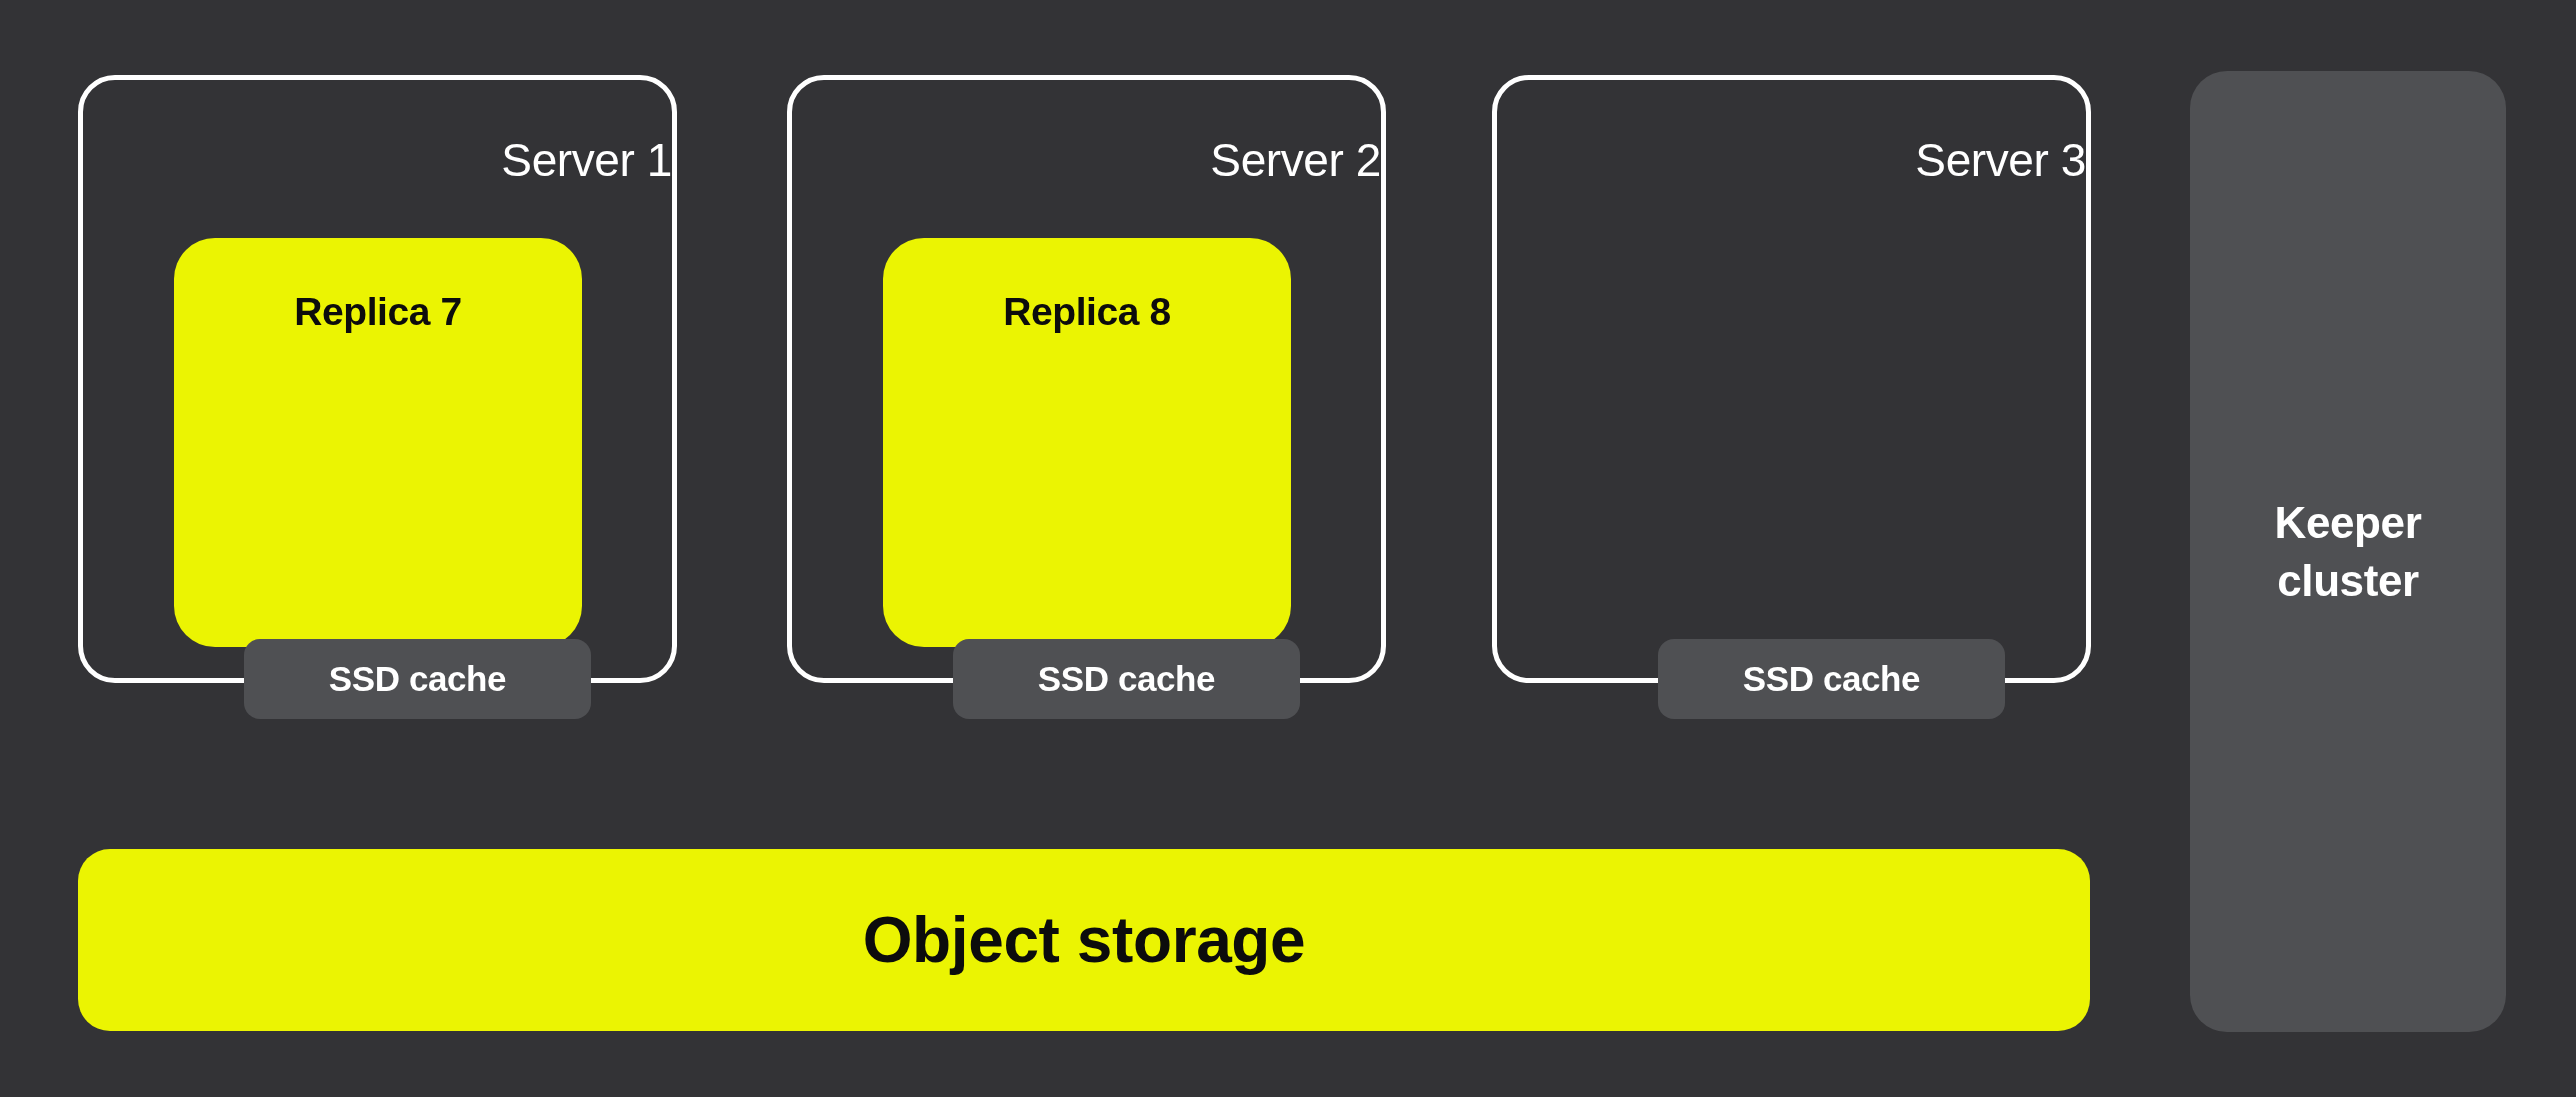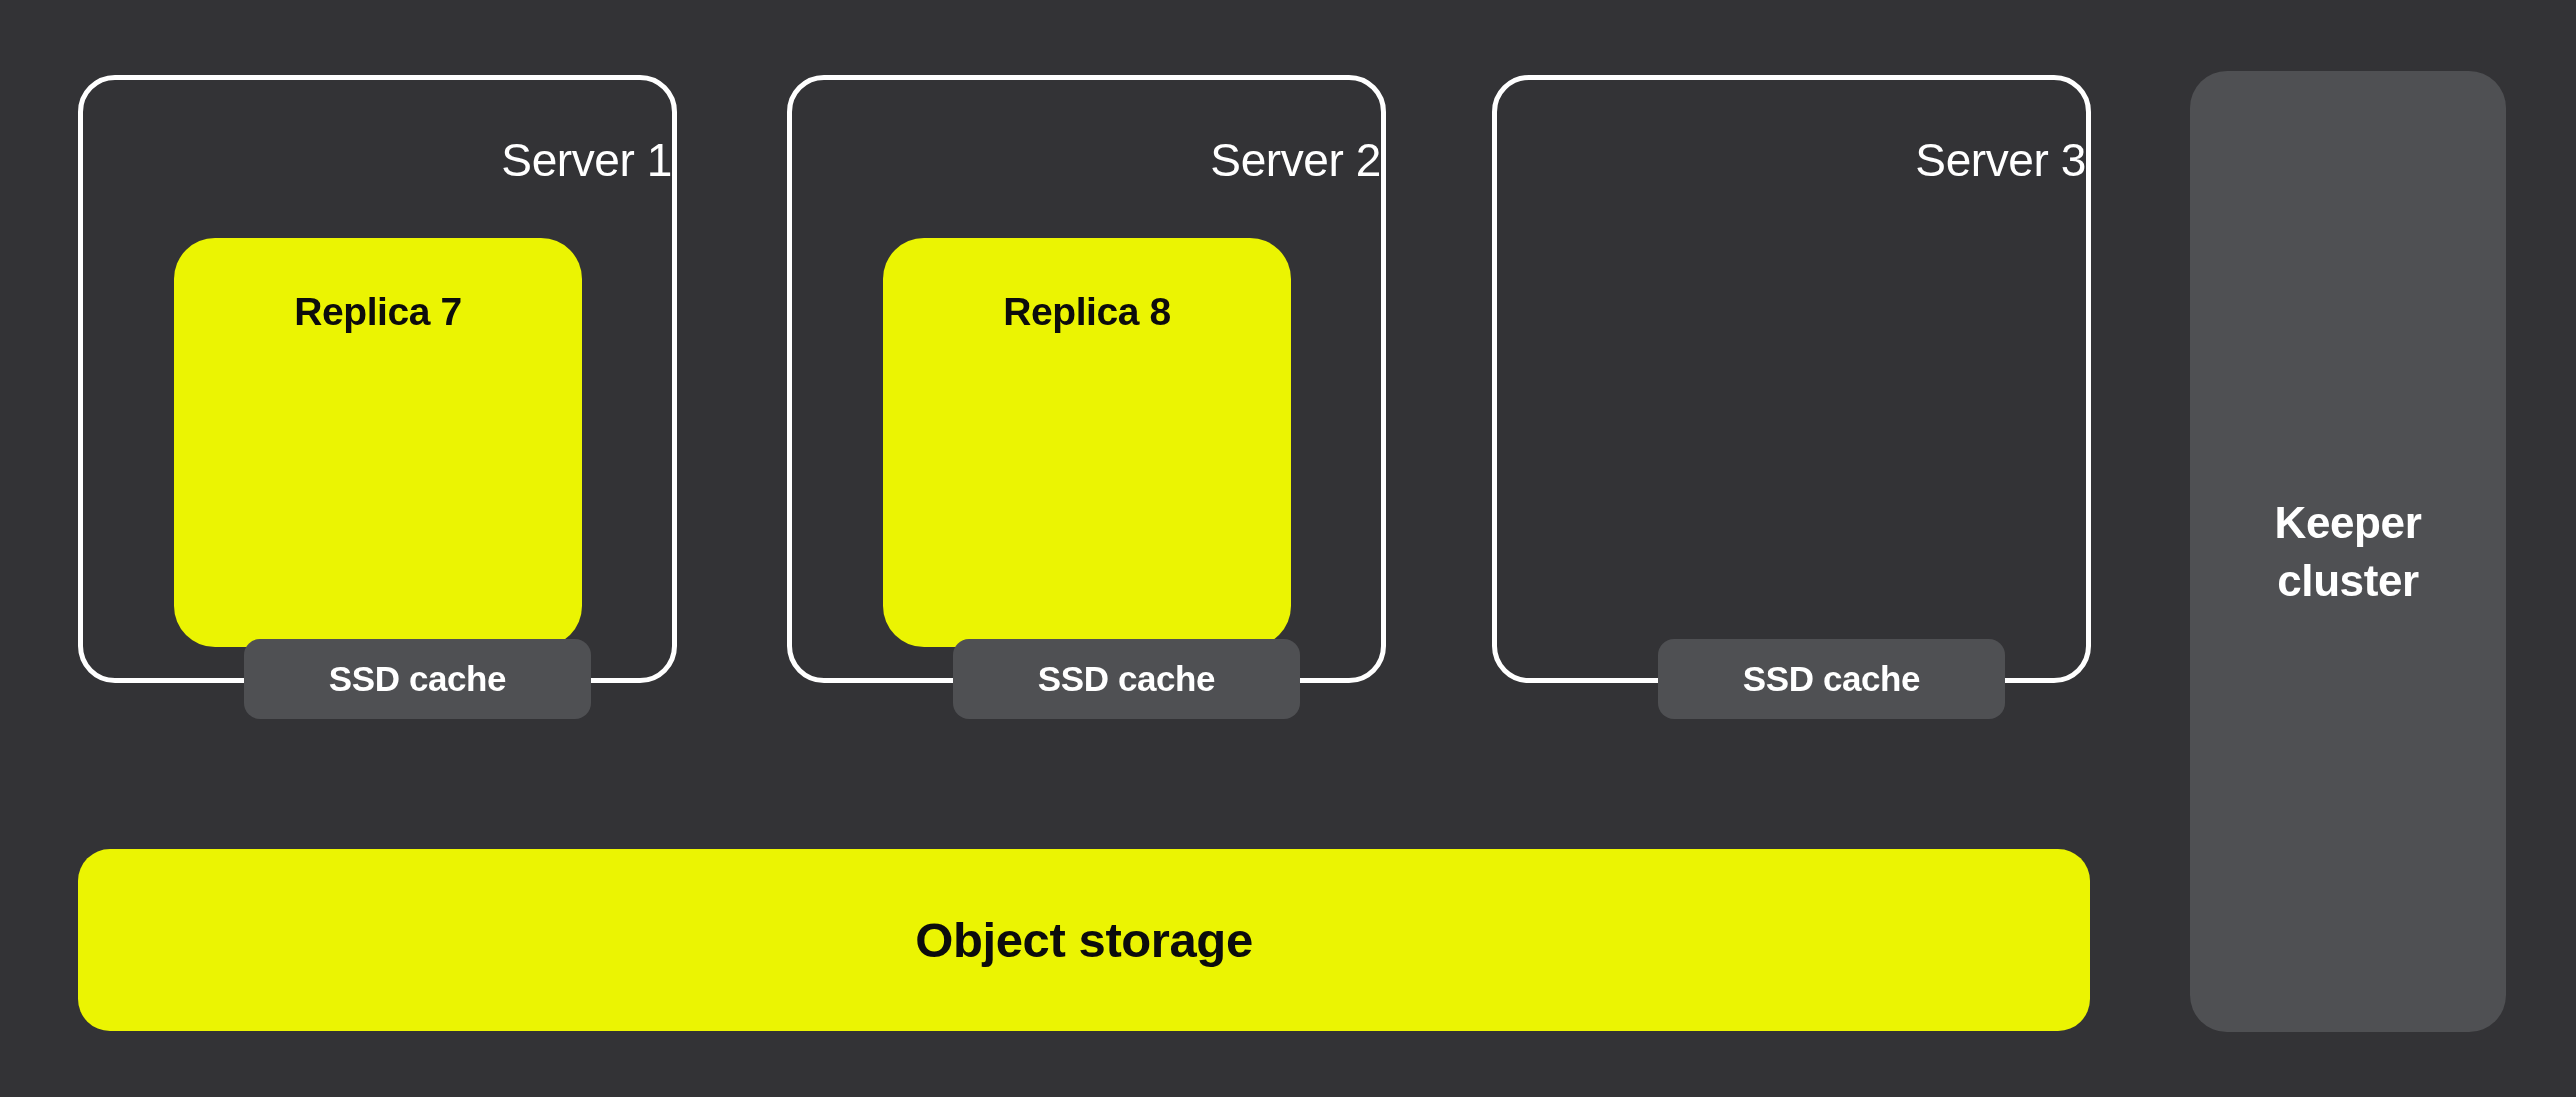--- a/index.html
+++ b/index.html
@@ -89,21 +89,21 @@
     width: 2012px;
     height: 182px;
     background: var(--accent, #EBF402);
     border-radius: 32px;
     display: flex;
     align-items: center;
     justify-content: center;
   }
   .object-storage-label {
     color: var(--text-dark, #0c0c0c);
-    font-size: 49px;
+    font-size: 64px;
     font-weight: 700;
     letter-spacing: -0.4px;
   }
 
   
   .keeper-cluster {
     position: absolute;
     left: 2190px;
     top: 71px;
     width: 316px;

